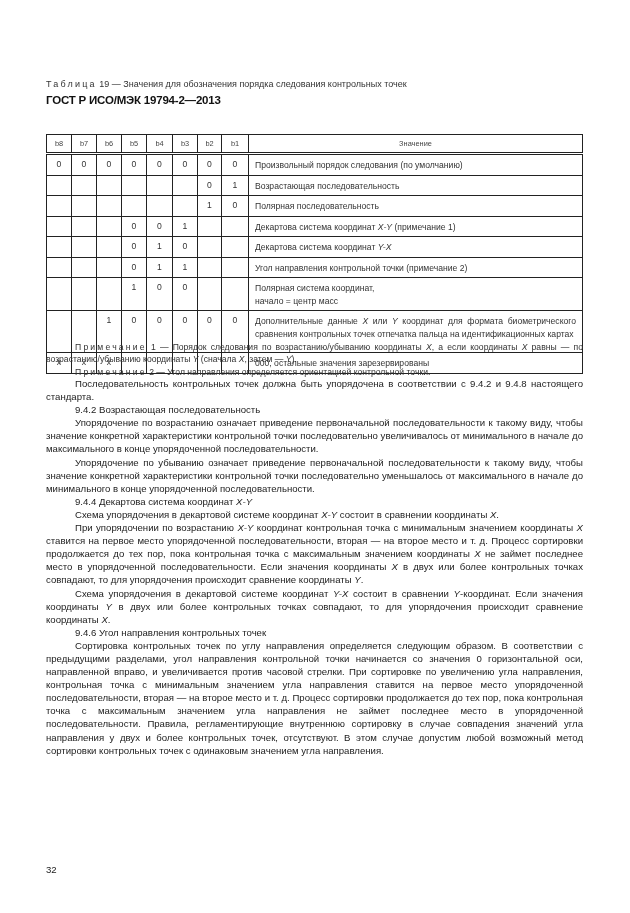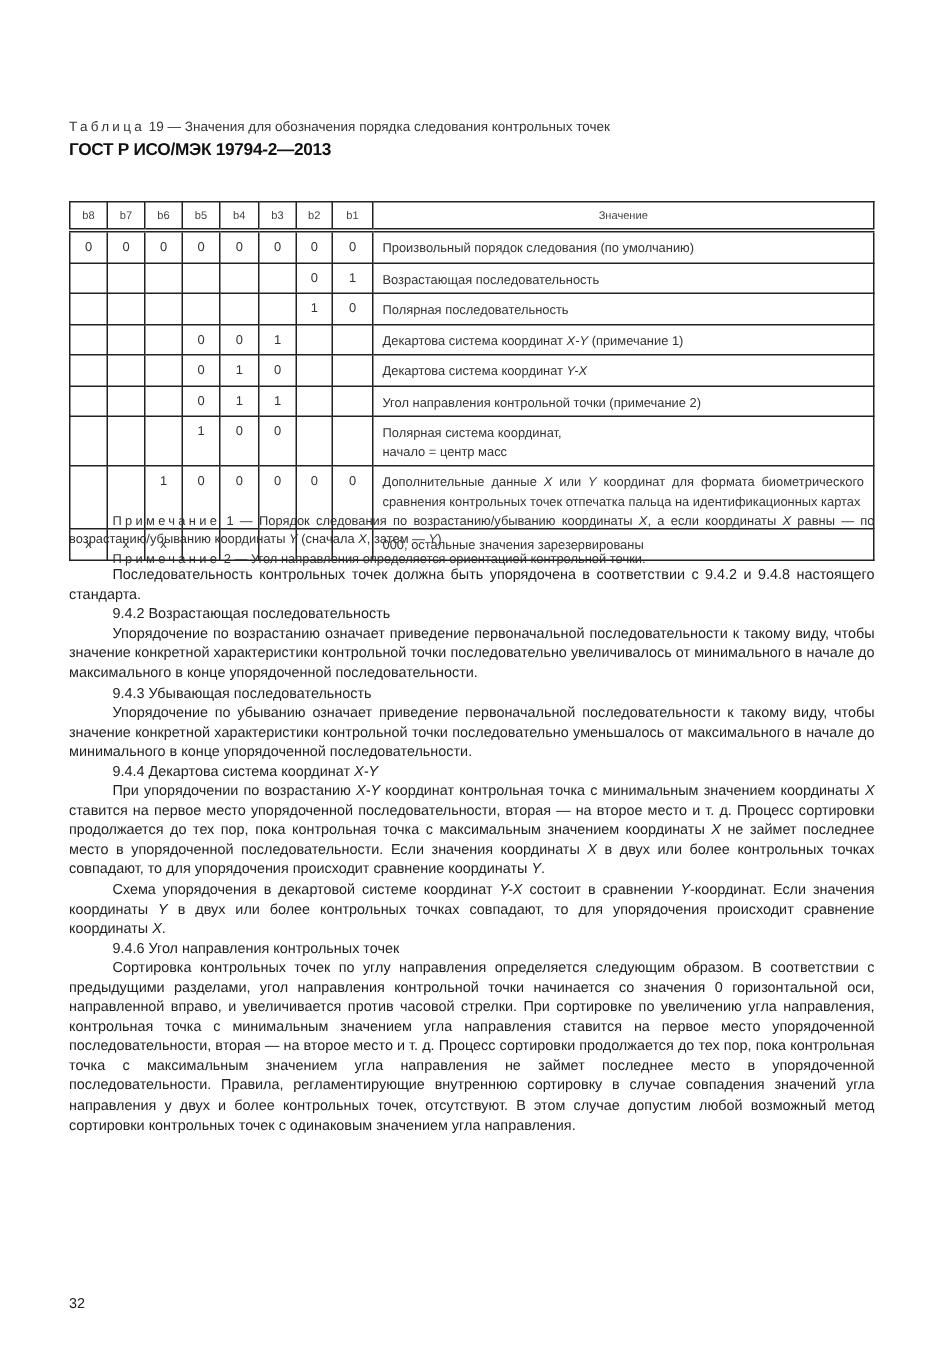--- a/index.html
+++ b/index.html
@@ -172,24 +172,24 @@
   <p class="ind"><span class="spaced">Примечание</span> <span>1</span><span> — Порядок следования по возрастанию/убыванию координаты </span><span class="it">X</span><span>, а если координаты </span><span class="it">X</span><span> равны — по возрастанию/убыванию координаты </span><span class="it">Y</span><span> (сначала </span><span class="it">X</span><span>, затем — </span><span class="it">Y</span><span>).</span></p>
   <p class="ind"><span class="spaced">Примечание</span> <span>2</span><span> — Угол направления определяется ориентацией контрольной точки.</span></p>
 </div>
 
 <div class="body-text">
   <p class="ind">Последовательность контрольных точек должна быть упорядочена в соответствии с 9.4.2 и 9.4.8 настоящего стандарта.</p>
 
   <h4>9.4.2 Возрастающая последовательность</h4>
   <p class="ind">Упорядочение по возрастанию означает приведение первоначальной последовательности к такому виду, чтобы значение конкретной характеристики контрольной точки последовательно увеличивалось от минимального в начале до максимального в конце упорядоченной последовательности.</p>
 
-  <h4>9.4.3 Убывающая последовательность</h4>
   <p class="ind">Упорядочение по убыванию означает приведение первоначальной последовательности к такому виду, чтобы значение конкретной характеристики контрольной точки последовательно уменьшалось от максимального в начале до минимального в конце упорядоченной последовательности.</p>
 
   <h4><span>9.4.4 Декартова система координат </span><span class="it">X-Y</span></h4>
+  <p class="ind"><span>Схема упорядочения в декартовой системе координат </span><span class="it">X-Y</span><span> состоит в сравнении координаты </span><span class="it">X</span><span>.</span></p>
   <p class="ind"><span>При упорядочении по возрастанию </span><span class="it">X-Y</span><span> координат контрольная точка с минимальным значением координаты </span><span class="it">X</span><span> ставится на первое место упорядоченной последовательности, вторая — на второе место и т. д. Процесс сортировки продолжается до тех пор, пока контрольная точка с максимальным значением координаты </span><span class="it">X</span><span> не займет последнее место в упорядоченной последовательности. Если значения координаты </span><span class="it">X</span><span> в двух или более контрольных точках совпадают, то для упорядочения происходит сравнение координаты </span><span class="it">Y</span><span>.</span></p>
 
   <p class="ind"><span>Схема упорядочения в декартовой системе координат </span><span class="it">Y-X</span><span> состоит в сравнении </span><span class="it">Y</span><span>-координат. Если значения координаты </span><span class="it">Y</span><span> в двух или более контрольных точках совпадают, то для упорядочения происходит сравнение координаты </span><span class="it">X</span><span>.</span></p>
 
   <h4>9.4.6 Угол направления контрольных точек</h4>
   <p class="ind">Сортировка контрольных точек по углу направления определяется следующим образом. В соответствии с предыдущими разделами, угол направления контрольной точки начинается со значения 0 горизонтальной оси, направленной вправо, и увеличивается против часовой стрелки. При сортировке по увеличению угла направления, контрольная точка с минимальным значением угла направления ставится на первое место упорядоченной последовательности, вторая — на второе место и т. д. Процесс сортировки продолжается до тех пор, пока контрольная точка с максимальным значением угла направления не займет последнее место в упорядоченной последовательности. Правила, регламентирующие внутреннюю сортировку в случае совпадения значений угла направления у двух и более контрольных точек, отсутствуют. В этом случае допустим любой возможный метод сортировки контрольных точек с одинаковым значением угла направления.</p>
 </div>
 
 <div class="page-number">32</div>
 

